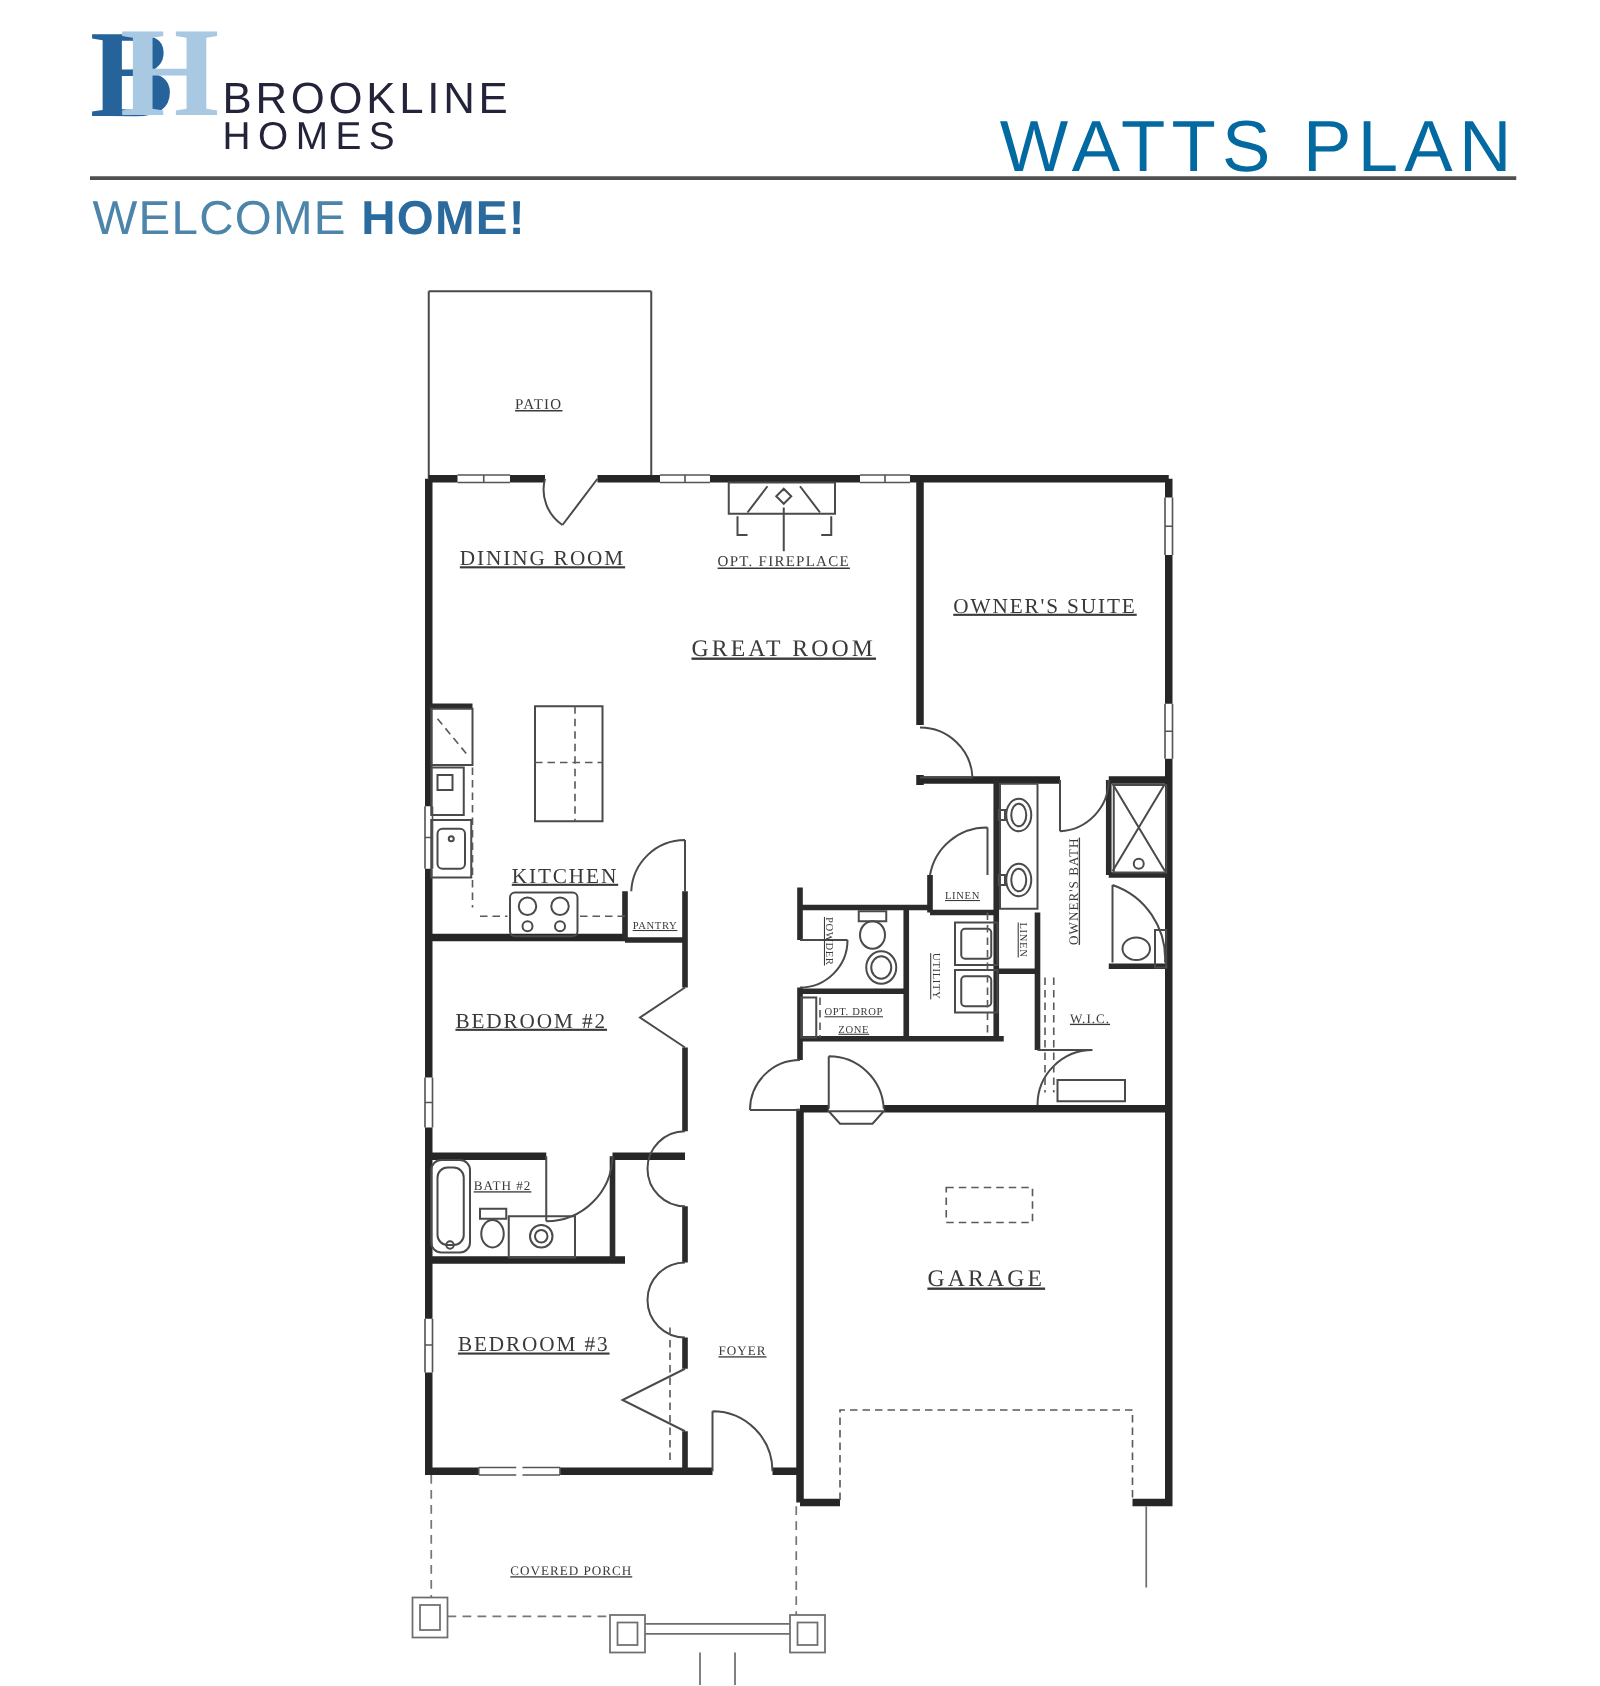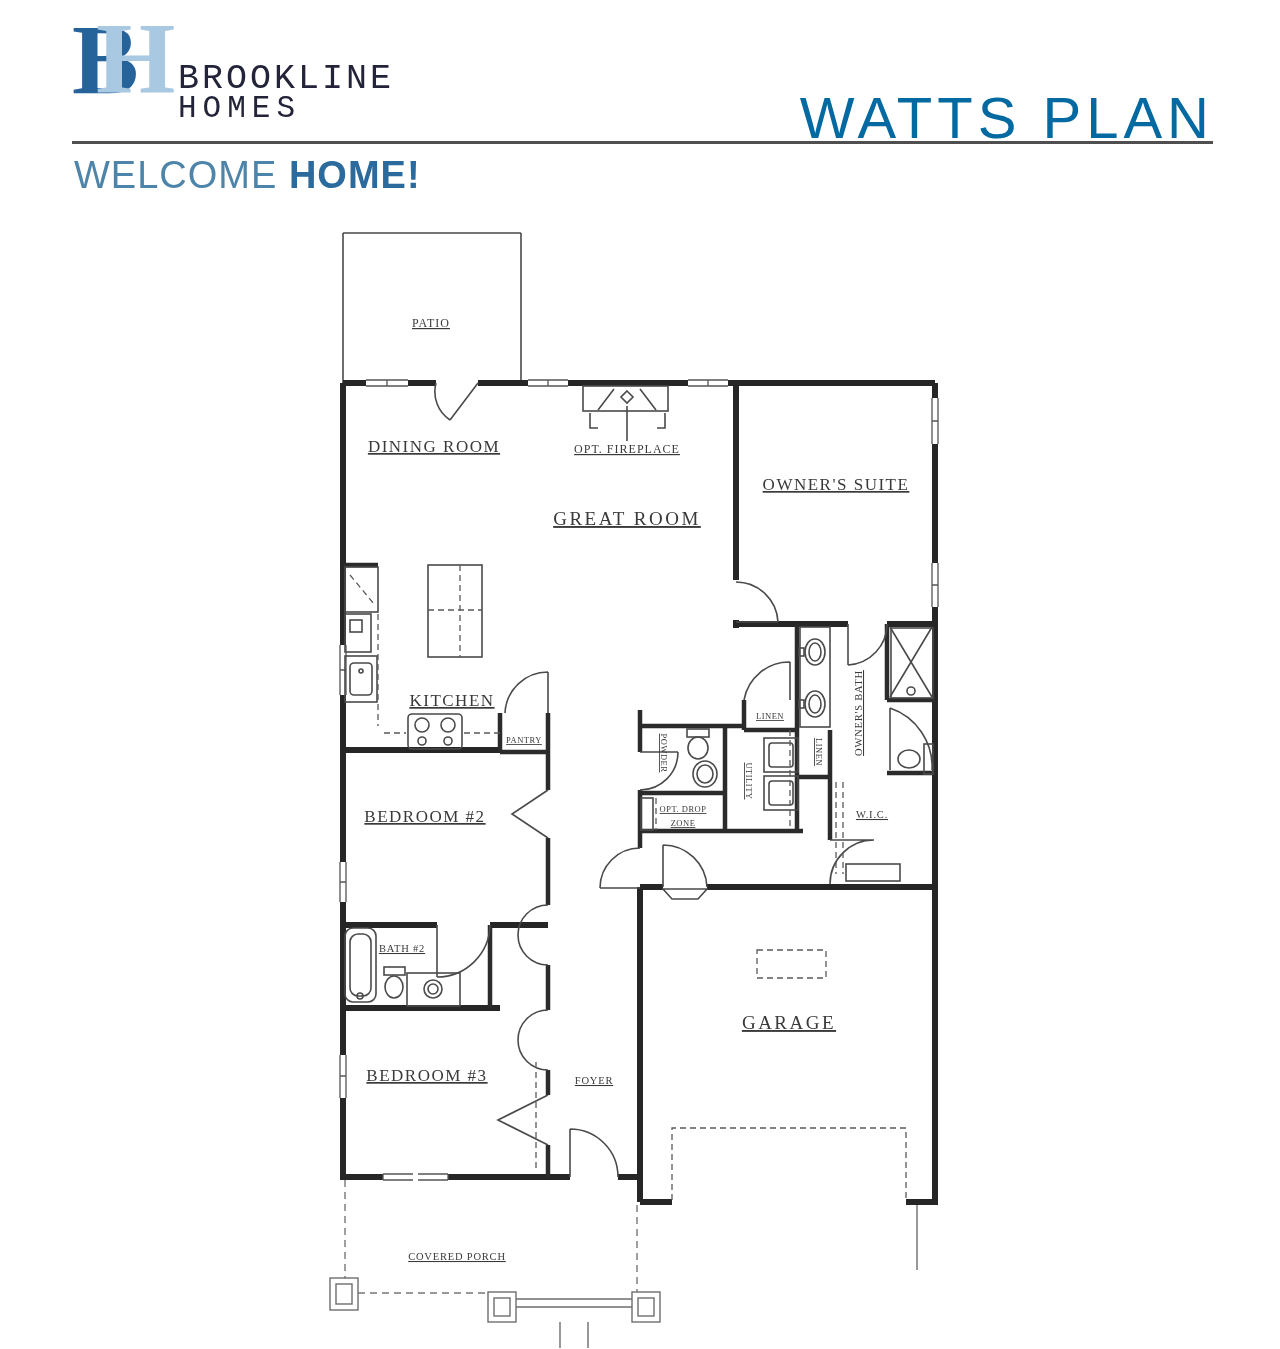--- a/index.html
+++ b/index.html
@@ -2,21 +2,21 @@
 <html><head>
 <meta charset="utf-8">
 <style>
   html,body{margin:0;padding:0;background:#ffffff;}
   .page{position:relative;width:1280px;height:1349px;background:#fff;overflow:hidden;
         font-family:"Liberation Sans",sans-serif;}
   
   .logo-mark{position:absolute;left:72px;top:16px;width:120px;height:92px;}
   .logo-b{position:absolute;left:0;top:-14px;font:700 100px "Liberation Serif",serif;color:#26639b;}
   .logo-h{position:absolute;left:24px;top:-16px;font:700 102px "Liberation Serif",serif;color:#a9c9e3;}
-  .brand{position:absolute;left:178px;top:62px;color:#232339;font-family:Liberation Mono, monospace;}
+  .brand{position:absolute;left:178px;top:62px;color:#232339;font-family:Liberation Sans, sans-serif;}
   .brand-l1{font-size:35px;letter-spacing:3px;line-height:34px;}
   .brand-l2{font-size:31px;letter-spacing:6px;line-height:26px;}
   .plan-title{position:absolute;right:66px;top:84px;font-size:58px;font-weight:400;
               letter-spacing:5px;color:#0369a1;}
   .divider{position:absolute;left:72px;width:1141px;top:141px;height:3px;background:#4f4f4f;}
   .welcome{position:absolute;left:74px;top:154px;font-size:38px;color:#4d84aa;letter-spacing:1px;text-align:right;}
   .welcome .wb{color:#2b6a9d;font-weight:700;}
   
   svg{position:absolute;left:0;top:0;}
   .wall-thick{stroke:#262626;stroke-width:6;fill:none;}

